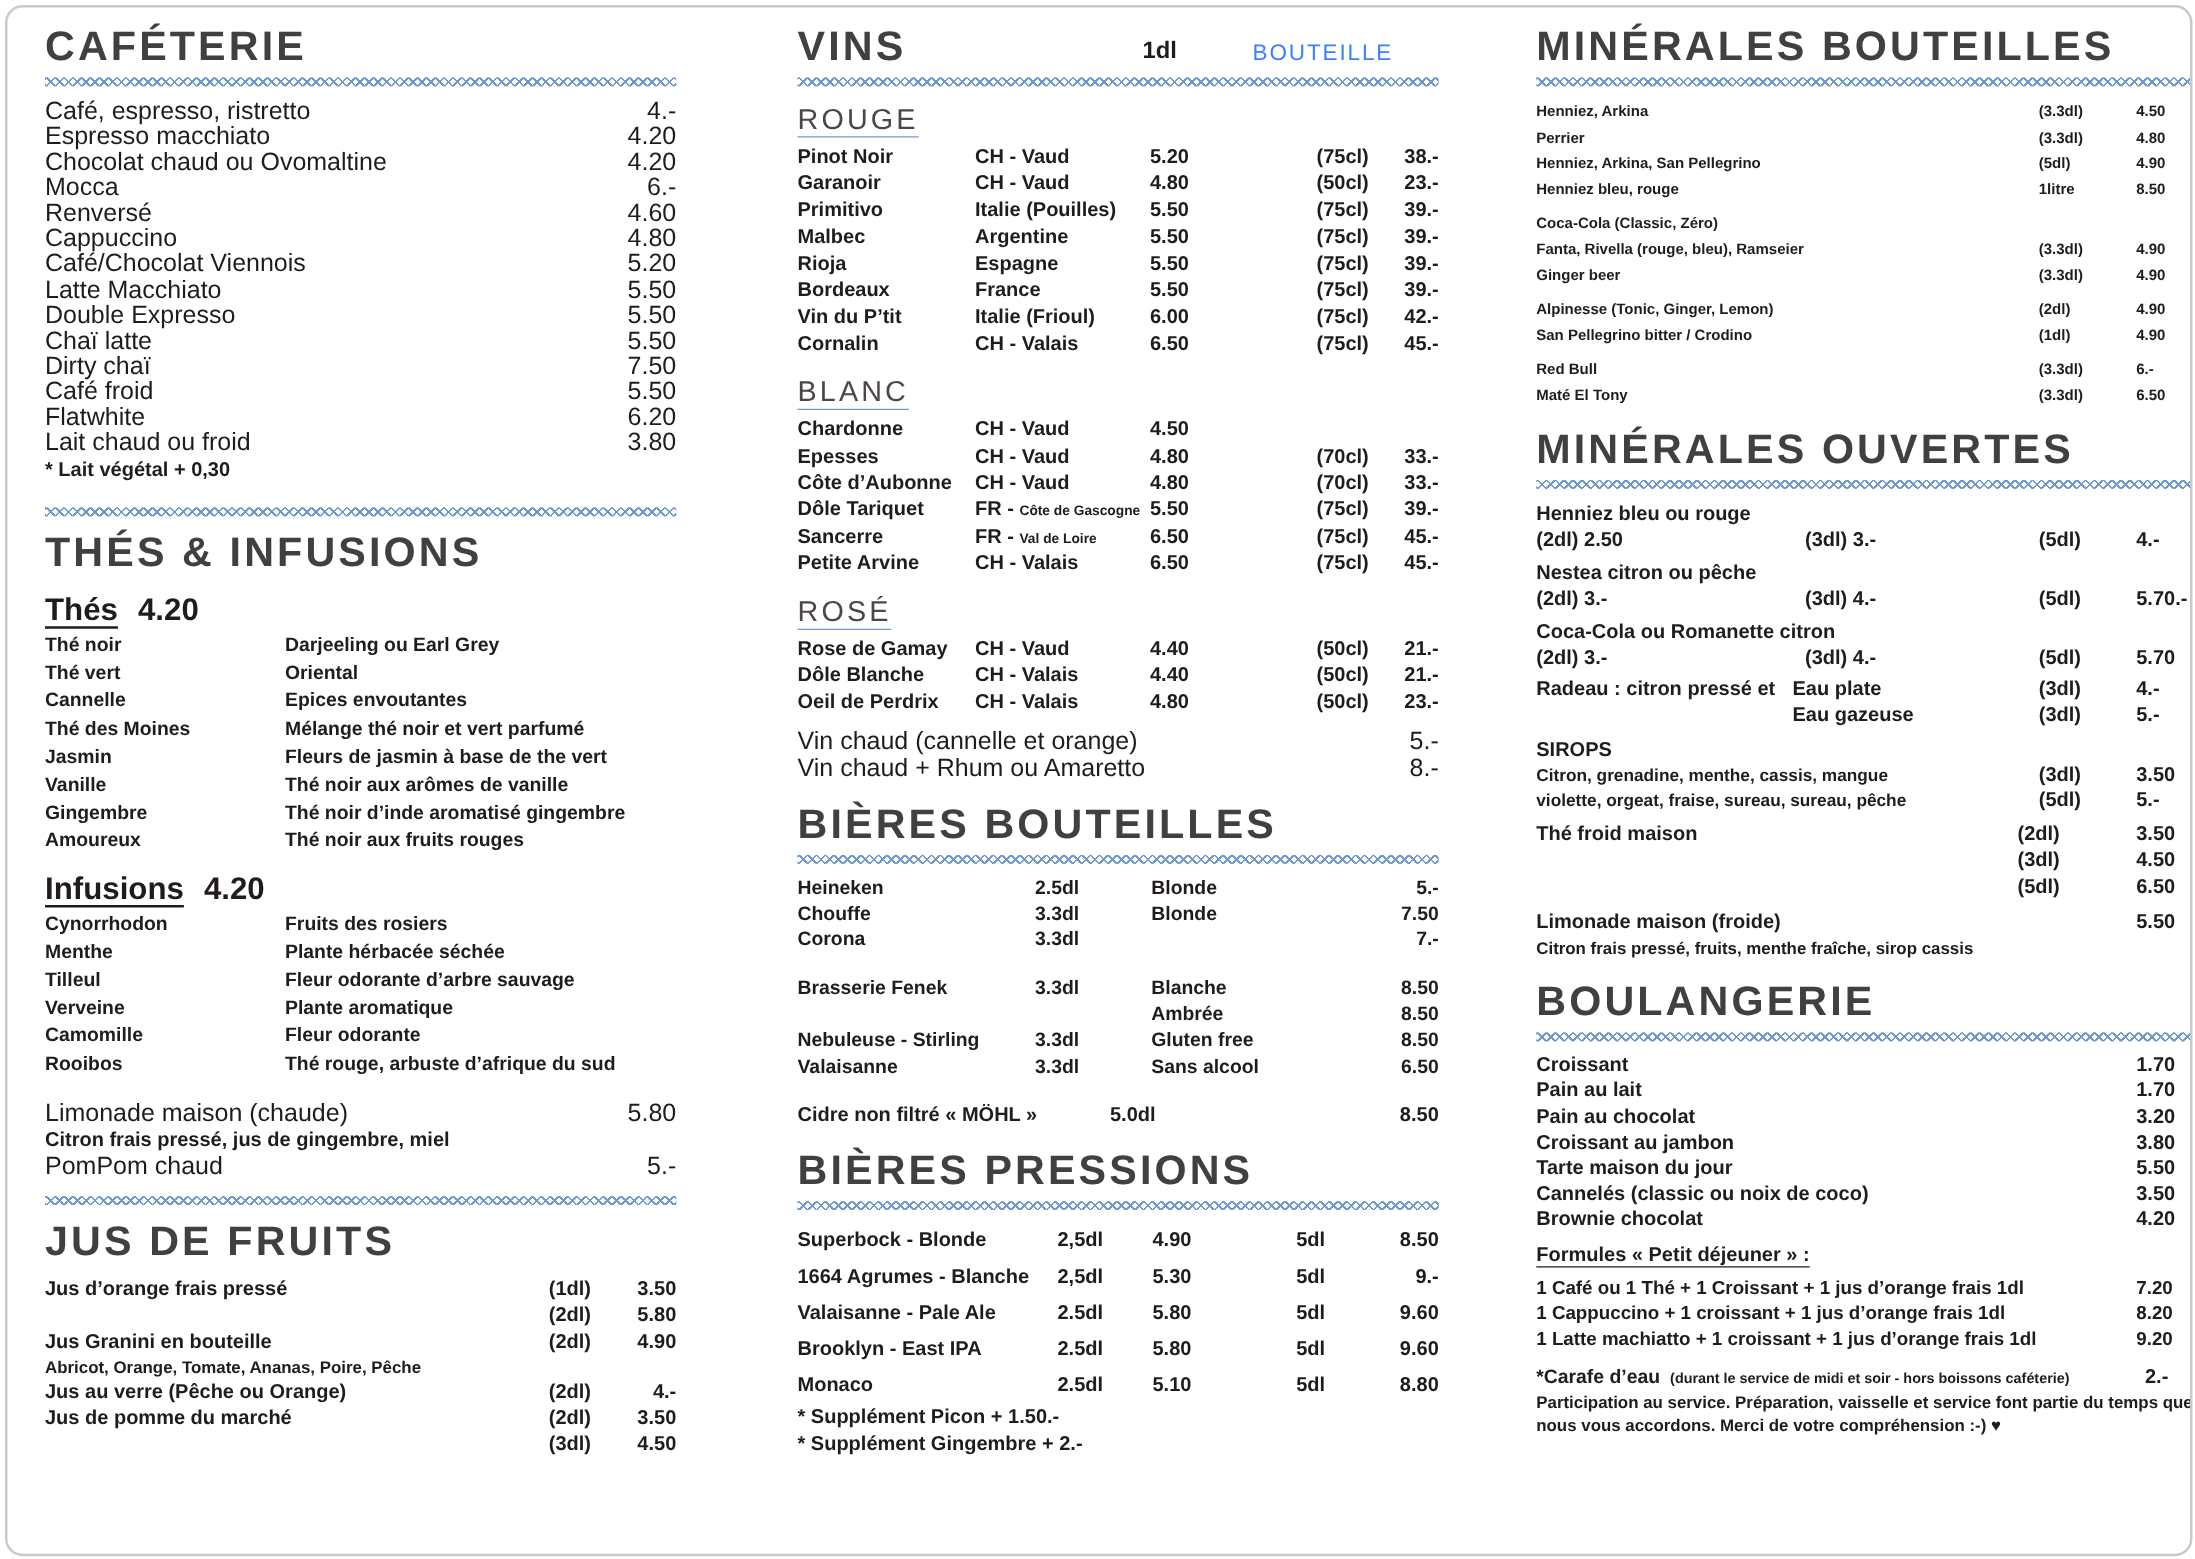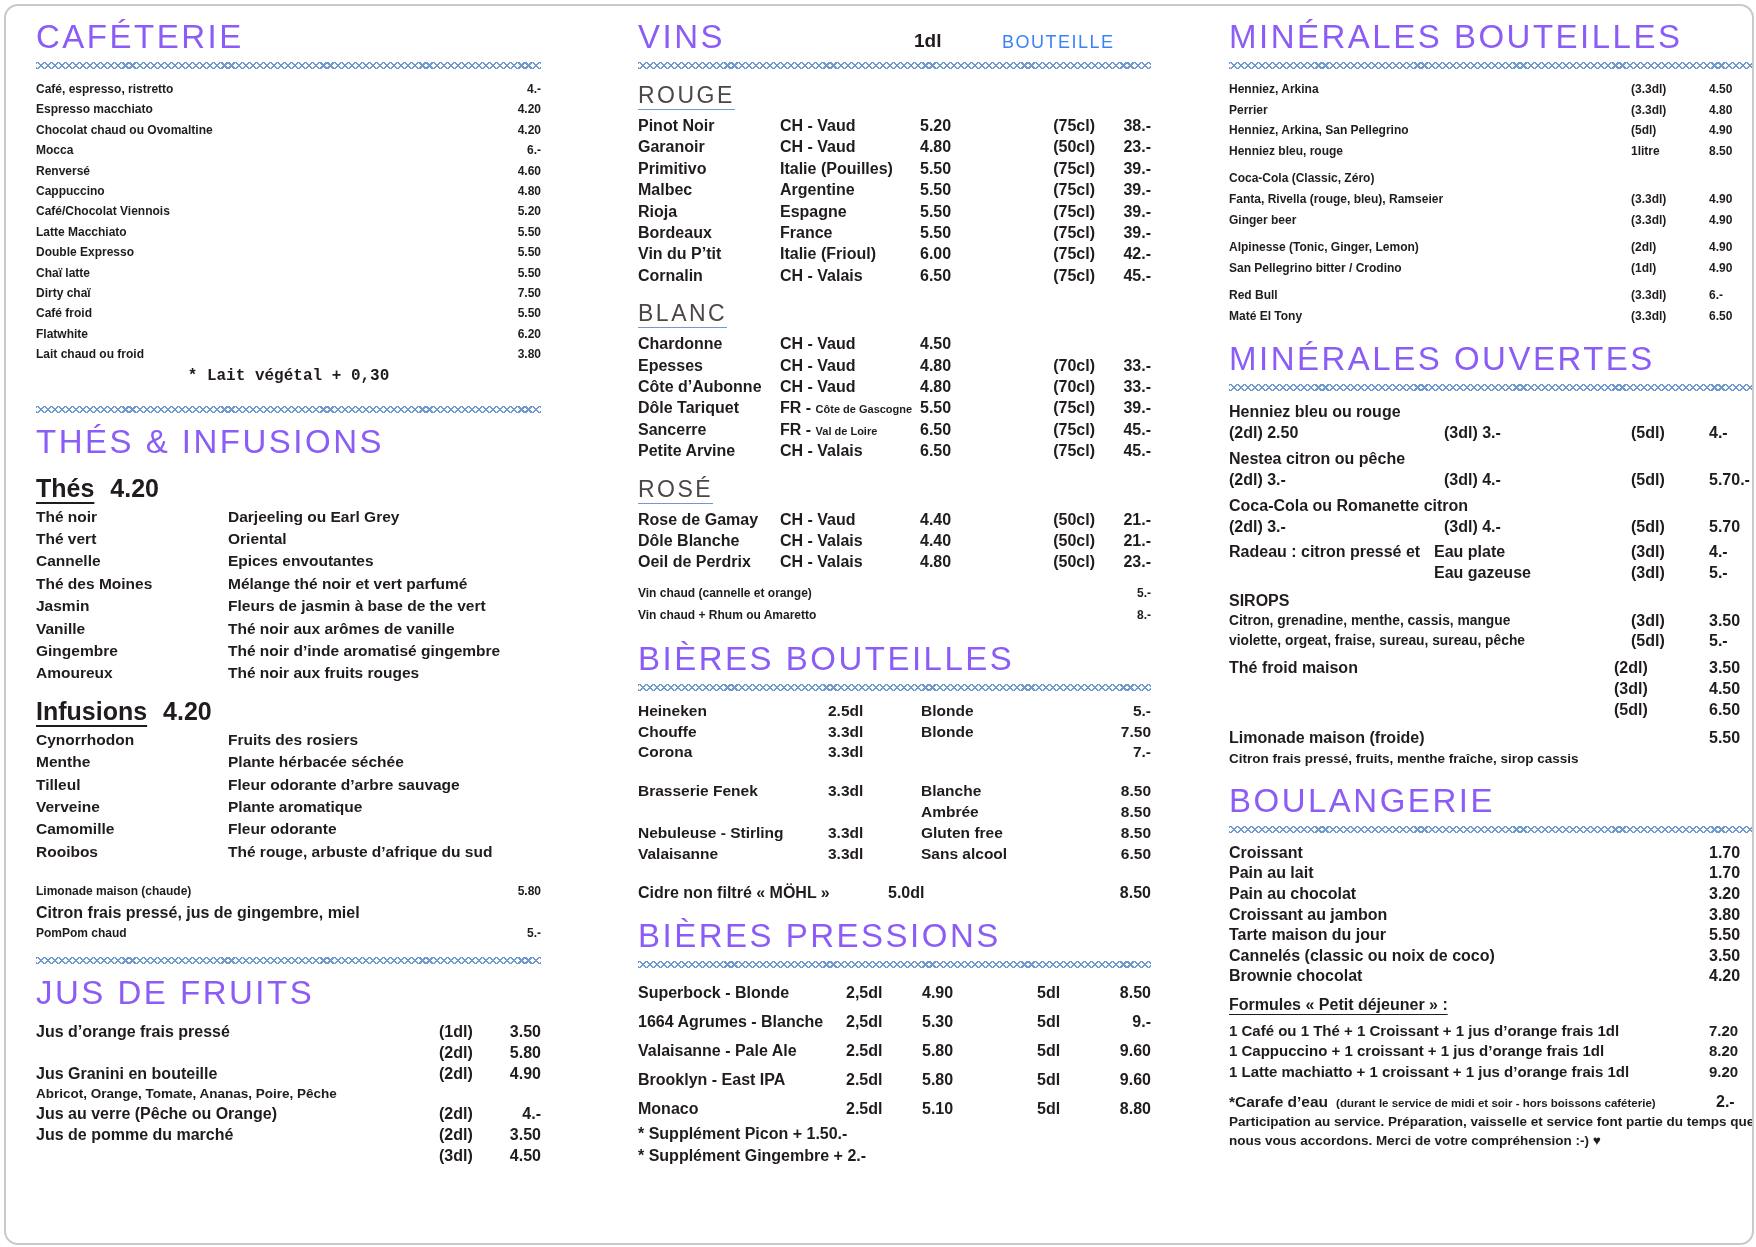--- a/index.html
+++ b/index.html
@@ -4,28 +4,28 @@
 <style>
   html,body{margin:0;padding:0;background:#fff;}
   .page{position:relative;width:1746px;height:1237px;margin:4px;border:2px solid #c9c9c9;
         border-radius:14px;background:#fff;overflow:hidden;
         font-family:"Liberation Sans",sans-serif;color:#201b1c;}
   .col{position:absolute;top:12px;}
   .col1{left:30px;width:505px;}
   .col2{left:632px;width:513px;}
   .col3{left:1203px;width:537px;margin-left:20px;}
 
-  .h1{font-size:33px;font-weight:400;letter-spacing:2.5px;color:#8b5cf6;margin:0;line-height:1.18;}
+  .h1{font-size:33px;font-weight:700;letter-spacing:2.5px;color:#404040;margin:0;line-height:1.18;}
   .divider{height:7px;margin:5px 0 10px;
     background:
       repeating-linear-gradient(45deg,#7099cd 0 1.5px,transparent 1.5px 5px),
       repeating-linear-gradient(135deg,#7099cd 0 1.5px,transparent 1.5px 5px);}
 
-  .item{display:flex;justify-content:space-between;font-weight:700;font-size:12px;line-height:20.4px;text-align:center;}
-  .note-right{text-align:center;font-weight:700;font-size:16px;line-height:23px;font-family:Liberation Mono, monospace;}
+  .item{display:flex;justify-content:space-between;font-weight:400;font-size:20px;line-height:20.4px;text-align:center;}
+  .note-right{text-align:left;font-weight:700;font-size:16px;line-height:23px;}
 
   .grp-label{font-size:25px;font-weight:700;margin:12px 0 3px;}
   .grp-label .ul{text-decoration:underline;text-underline-offset:5px;margin-right:16px;}
   .tea{display:grid;grid-template-columns:192px 1fr;font-weight:700;font-size:15.5px;line-height:22.4px;}
   .desc{font-weight:700;font-size:16px;line-height:21px;}
   .desc.small{font-size:13.5px;line-height:19px;}
   .jrow{display:grid;grid-template-columns:1fr 46px 56px;font-weight:700;font-size:16px;line-height:21px;}
   .jrow .pr{text-align:right;}
   .mt8{margin-top:8px;} .mt14{margin-top:14px;} .mt18{margin-top:18px;}
 

